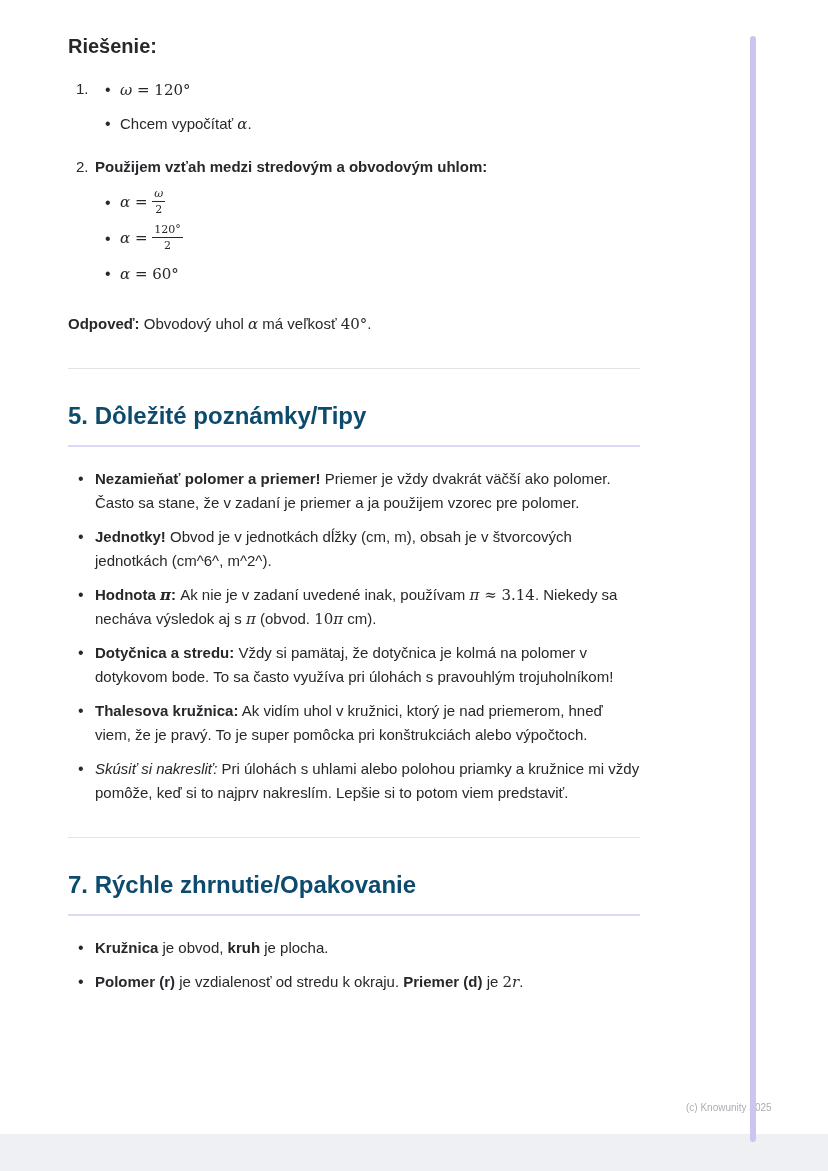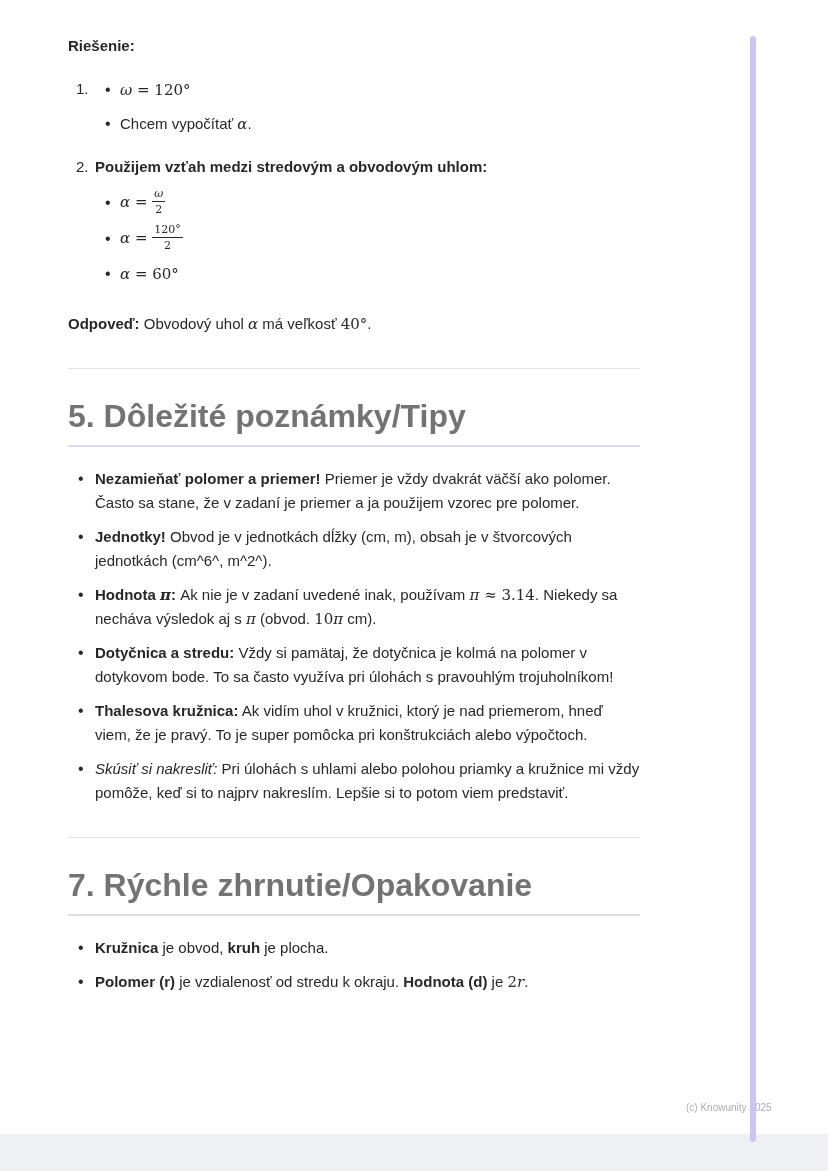--- a/index.html
+++ b/index.html
@@ -13,21 +13,21 @@
   }
   .page {
     position:absolute; left:0; top:0;
     width:828px; height:1134px;
     background:#ffffff; overflow:hidden;
   }
   .content {
     position:absolute; left:68px; top:36px; width:572px;
     font-size:15px; line-height:24px;
   }
-  .sol-heading { font-weight:bold; font-size:15px; line-height:20px; margin-bottom:22px; }
+  .sol-heading { font-weight:bold; font-size:20px; line-height:20px; margin-bottom:22px; }
   .ol { margin-bottom:26px; }
   .ol-item { display:flex; padding-left:8px; margin-bottom:20px; }
   .ol-item:last-child { margin-bottom:0; }
   .ol-marker { width:19px; flex-shrink:0; line-height:22px; }
   .ol-body { flex:1; }
   .step-label { font-weight:bold; line-height:22px; margin-bottom:12px; }
   .sub-ul { padding-left:10px; }
   .li { display:flex; margin-bottom:10px; }
   .li:last-child { margin-bottom:0; }
   .bullet { width:15px; flex-shrink:0; font-size:16px; }
@@ -37,22 +37,22 @@
   .mvar { font-family:"DejaVu Serif", serif; font-style:italic; }
   .frac {
     display:inline-flex; flex-direction:column; text-align:center;
     vertical-align:middle; font-size:11px; line-height:13px; margin-top:-3px;
   }
   .fnum { border-bottom:1px solid #26282b; padding:0 2px 1px; }
   .fden { padding-top:1px; }
   .vcenter { align-items:center; }
   .divider { border:none; border-top:1px solid #e4e4e8; margin:32px 0 30px; }
   .section-heading {
-    font-size:32px; line-height:34px; font-weight:bold;
-    color:#737373; padding-bottom:12px;
+    font-size:24px; line-height:34px; font-weight:bold;
+    color:#0c4a6e; padding-bottom:12px;
     border-bottom:2px solid #ddd8f6; margin-bottom:20px;
   }
   .answer { line-height:24px; }
   .footer { position:absolute; left:686px; top:1102px; font-size:10px; color:#abaeb5; }
   .scrollbar {
     position:absolute; left:750px; top:36px; width:6px; height:1106px;
     background:#ccc5f2; border-radius:3px;
   }
 </style>
 </head>
@@ -156,21 +156,21 @@
 
     <div class="top-ul">
 
       <div class="li">
         <span class="bullet">•</span>
         <span><b>Kružnica</b><span> je obvod, </span><b>kruh</b><span> je plocha.</span></span>
       </div>
 
       <div class="li">
         <span class="bullet">•</span>
-        <span><b>Polomer (r)</b><span> je vzdialenosť od stredu k okraju. </span><b>Hodnota (d)</b><span> je </span><span class="math">2</span><span class="mvar">r</span><span>.</span></span>
+        <span><b>Polomer (r)</b><span> je vzdialenosť od stredu k okraju. </span><b>Priemer (d)</b><span> je </span><span class="math">2</span><span class="mvar">r</span><span>.</span></span>
       </div>
 
     </div>
 
   </div>
 </div>
 
 <div class="footer">(c) Knowunity 2025</div>
 <div class="scrollbar"></div>
 

